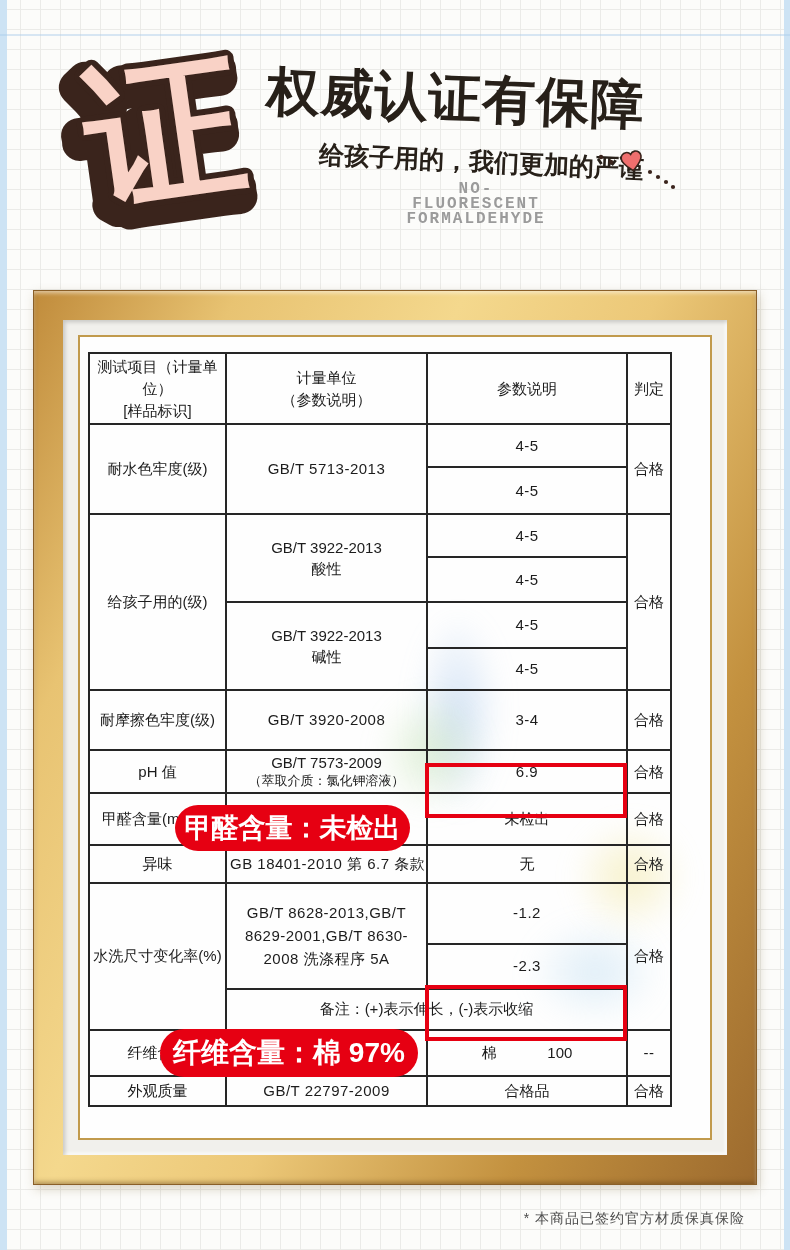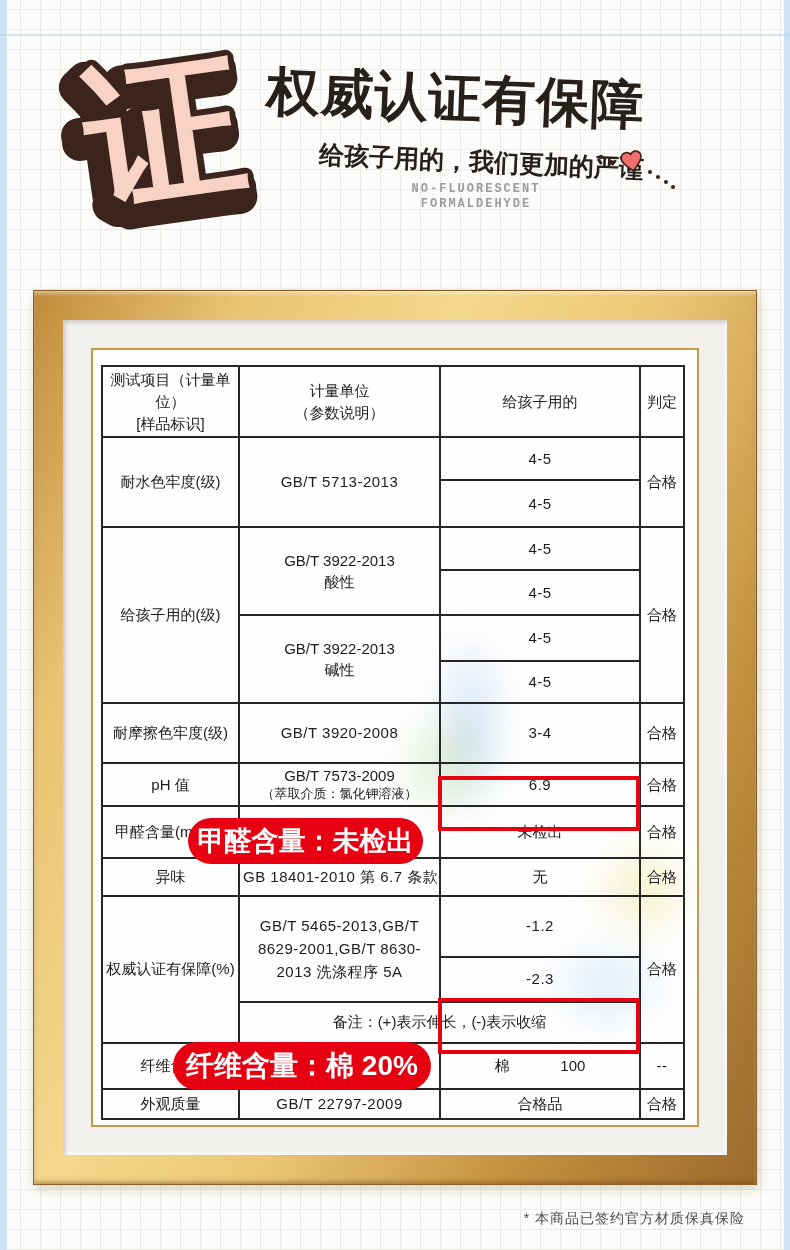--- a/index.html
+++ b/index.html
@@ -18,30 +18,30 @@
   .stamp{position:absolute;left:48px;top:32px;}
   .main-title{position:absolute;left:268px;top:56px;width:410px;
     font-size:53px;font-weight:900;letter-spacing:1px;color:#272019;
     transform:rotate(2.2deg);transform-origin:left top;white-space:nowrap;}
   .subtitle{position:absolute;left:320px;top:138px;
     font-size:25px;font-weight:700;color:#272019;
     transform:rotate(2.6deg);transform-origin:left top;white-space:nowrap;}
   .heart-wrap{position:absolute;left:590px;top:148px;}
   .en-caption{position:absolute;left:398px;top:182px;width:156px;text-align:center;
     font-family:"Liberation Mono","DejaVu Sans Mono",monospace;
-    font-size:12px;font-weight:700;letter-spacing:2px;color:#9b9b9b;line-height:15px;}
+    font-size:16px;font-weight:700;letter-spacing:2px;color:#9b9b9b;line-height:15px;}
 
   
   .frame-gold{position:absolute;left:33px;top:290px;width:724px;height:895px;
     background:linear-gradient(115deg,#c08b3b 0%,#e8c372 18%,#f4d88d 38%,#ecc878 55%,#c3913f 78%,#9c6a2e 100%);
     box-shadow:inset 0 0 0 1px #8a5f28, inset 0 3px 4px rgba(255,255,255,.55), inset 0 -3px 5px rgba(90,55,15,.45), 2px 4px 10px rgba(120,90,40,.25);
     box-sizing:border-box;padding:30px;}
   .frame-mat{width:100%;height:100%;box-sizing:border-box;background:#f1f0ec;
     box-shadow:inset 2px 2px 4px rgba(0,0,0,.18), inset -2px -2px 3px rgba(255,255,255,.9);
-    padding:28px;}
+    padding:15px;}
   .document{position:relative;width:100%;height:100%;box-sizing:border-box;
     background:#fefefe;border:2px solid #c19a4c;overflow:hidden;}
 
   
   .blob{position:absolute;filter:blur(12px);border-radius:50%;pointer-events:none;}
   .blob-blue1{left:318px;top:235px;width:120px;height:280px;background:radial-gradient(closest-side,rgba(145,185,232,.38),rgba(145,185,232,0) 72%);}
   .blob-green{left:275px;top:330px;width:150px;height:170px;background:radial-gradient(closest-side,rgba(168,214,140,.34),rgba(168,214,140,0) 72%);}
   .blob-yellow{left:470px;top:460px;width:160px;height:160px;background:radial-gradient(closest-side,rgba(236,221,120,.40),rgba(236,221,120,0) 72%);}
   .blob-blue2{left:420px;top:560px;width:190px;height:150px;background:radial-gradient(closest-side,rgba(150,200,232,.30),rgba(150,200,232,0) 72%);}
 
@@ -125,21 +125,21 @@
           <tbody>
               <tr>
             <td style="height:52px">
               <div>测试项目（计量单位）</div>
               <div>[样品标识]</div>
             </td>
             <td>
               <div>计量单位</div>
               <div>（参数说明）</div>
             </td>
-            <td>给孩子用的</td>
+            <td>参数说明</td>
             <td>判定</td>
           </tr>
 
           <tr>
             <td rowspan="2">耐水色牢度(级)</td>
             <td rowspan="2" class="num">GB/T 5713-2013</td>
             <td style="height:43px" class="num">4-5</td>
             <td rowspan="2">合格</td>
           </tr>
           <tr>
@@ -194,22 +194,22 @@
           </tr>
 
           <tr>
             <td style="height:38px">异味</td>
             <td class="num nowrap">GB 18401-2010 第 6.7 条款</td>
             <td>无</td>
             <td>合格</td>
           </tr>
 
           <tr>
-            <td rowspan="3">权威认证有保障(%)</td>
-            <td rowspan="2" class="num" style="line-height:1.55">GB/T 5465-2013,GB/T 8629-2001,GB/T 8630-2013 洗涤程序 5A</td>
+            <td rowspan="3">水洗尺寸变化率(%)</td>
+            <td rowspan="2" class="num" style="line-height:1.55">GB/T 8628-2013,GB/T 8629-2001,GB/T 8630-2008 洗涤程序 5A</td>
             <td style="height:61px" class="num">-1.2</td>
             <td rowspan="3">合格</td>
           </tr>
           <tr>
             <td style="height:45px" class="num">-2.3</td>
           </tr>
           <tr>
             <td colspan="2" style="height:41px" class="note-cell">备注：(+)表示伸长，(-)表示收缩</td>
           </tr>
 
@@ -230,20 +230,20 @@
             <td class="num">GB/T 22797-2009</td>
             <td>合格品</td>
             <td>合格</td>
           </tr>
         </tbody>
           </table>
 
         <div class="hl-rect hl-rect1"></div>
         <div class="pill pill1">甲醛含量：未检出</div>
         <div class="hl-rect hl-rect2"></div>
-        <div class="pill pill2">纤维含量：棉 20%</div>
+        <div class="pill pill2">纤维含量：棉 97%</div>
 
       </div>
     </div>
   </div>
 
   <div class="footer-note">* 本商品已签约官方材质保真保险</div>
 </div>
 
 </body></html>

